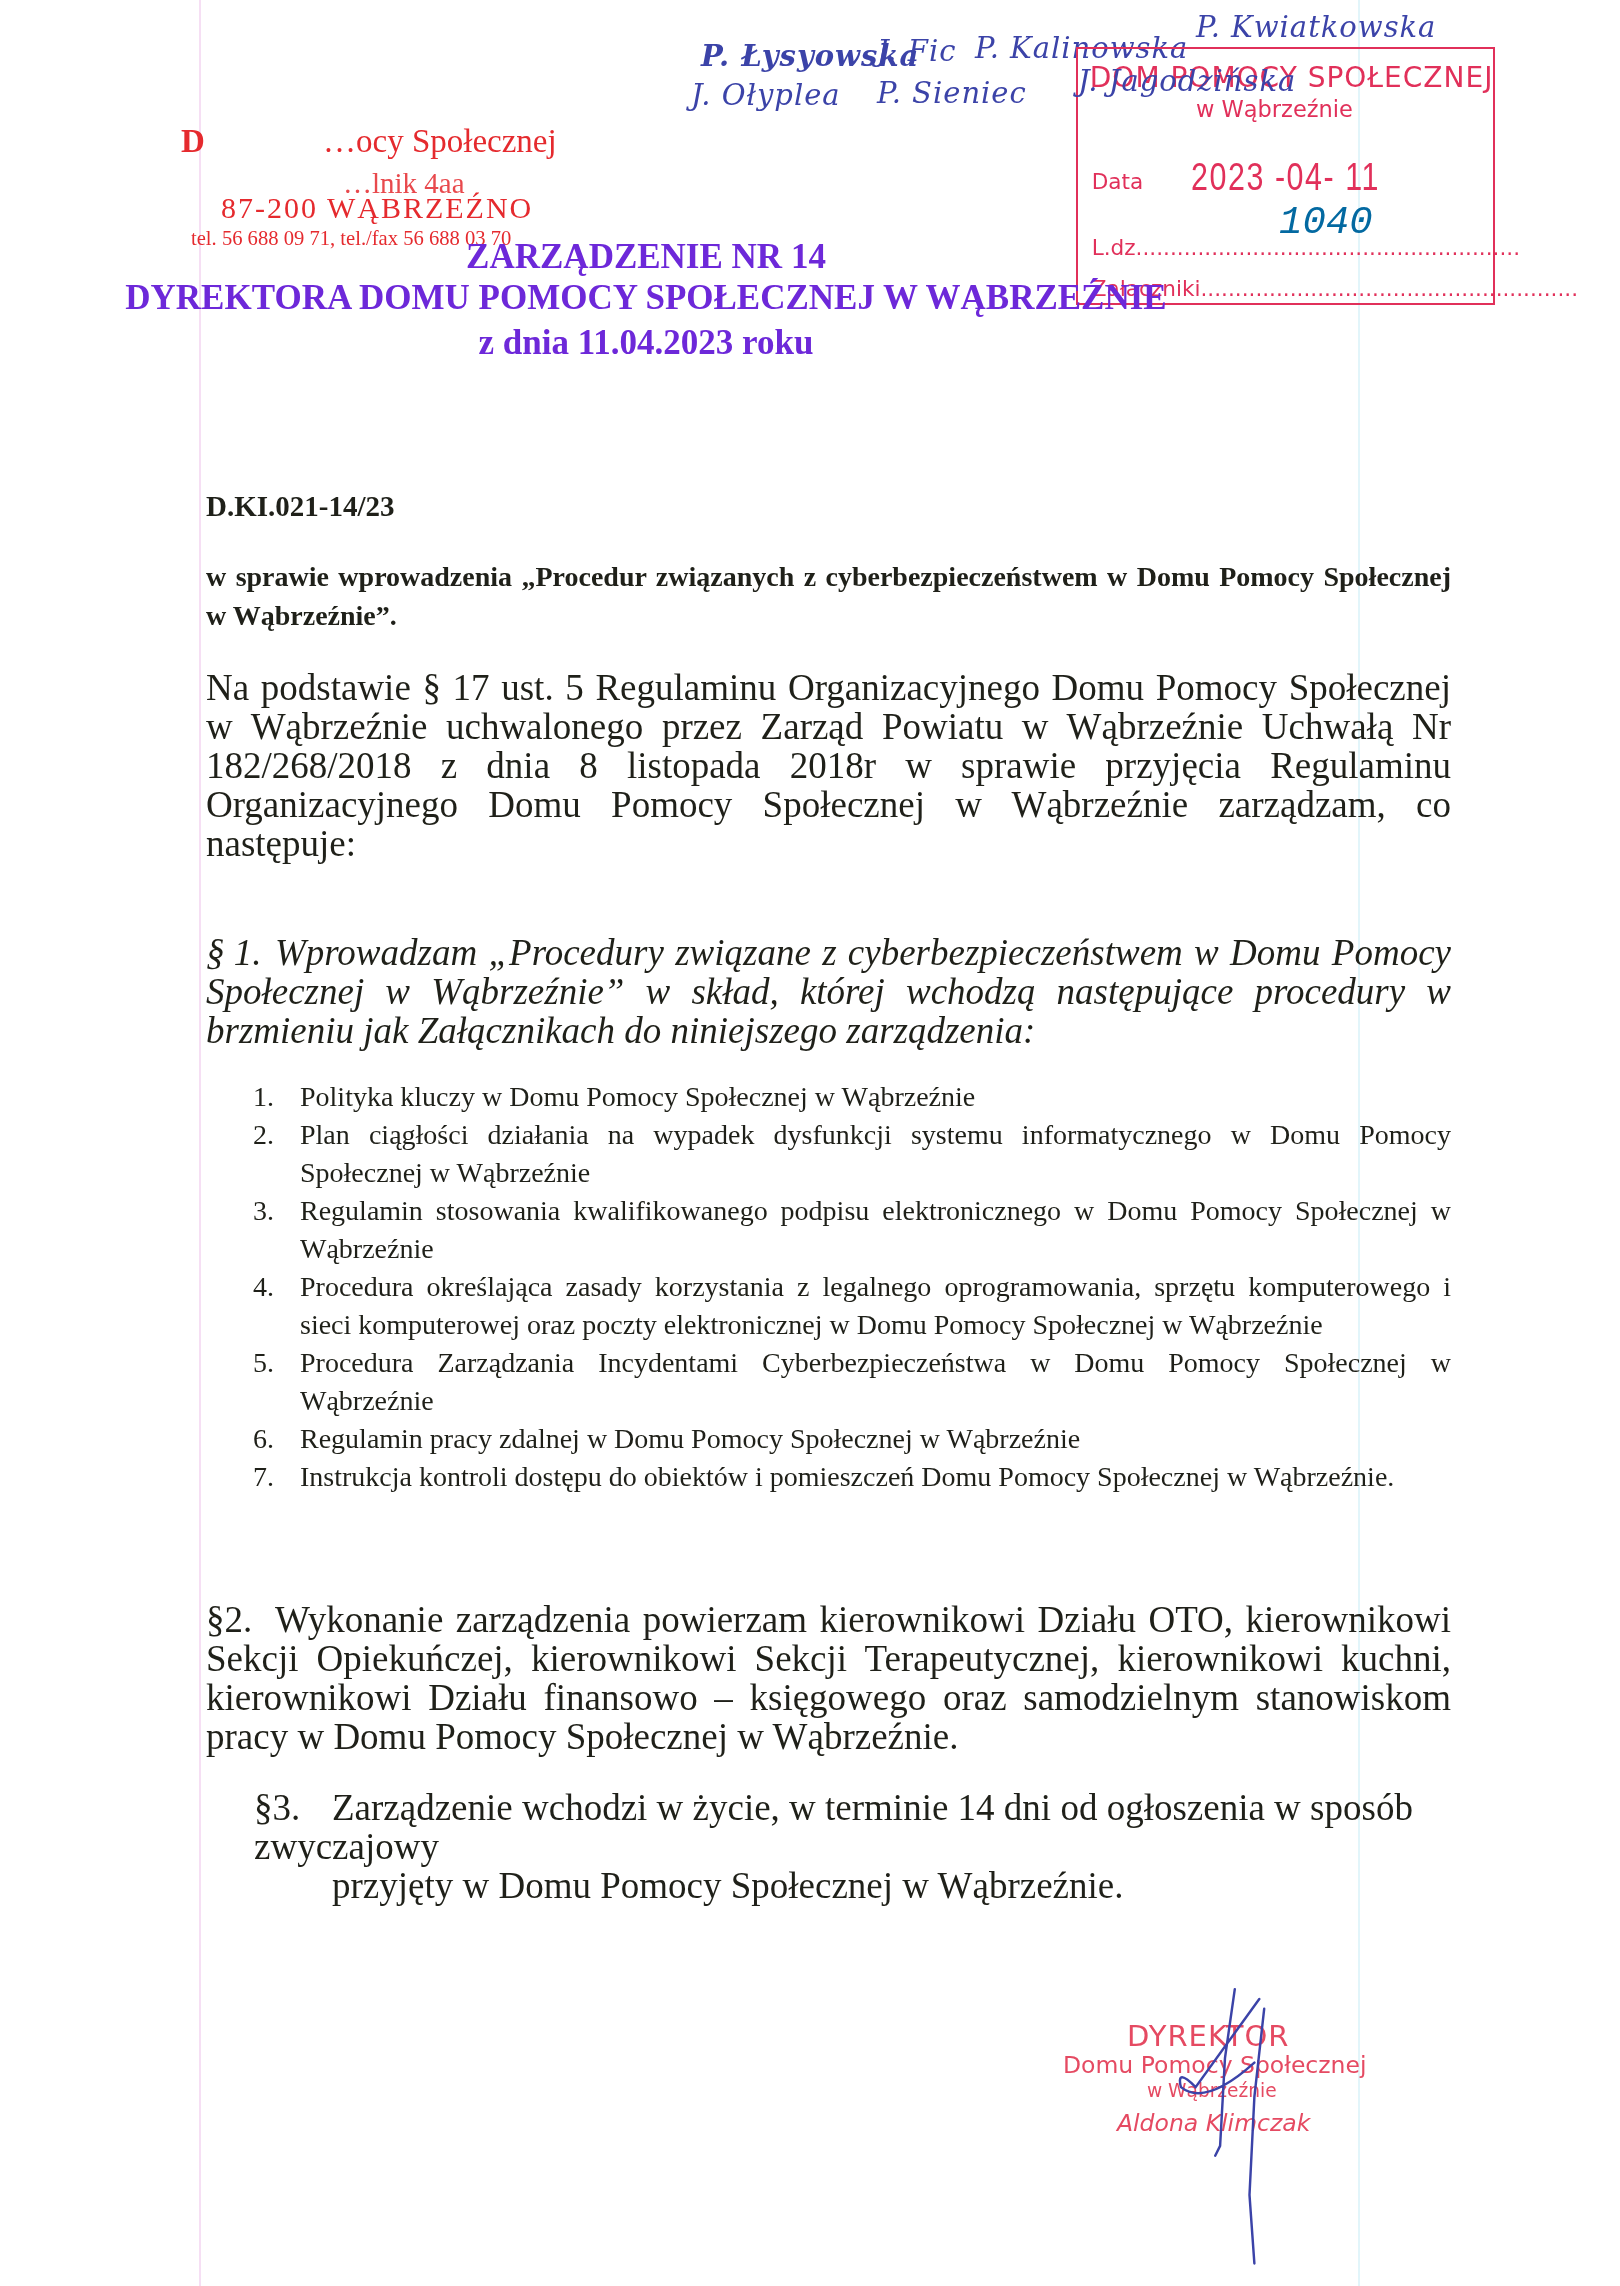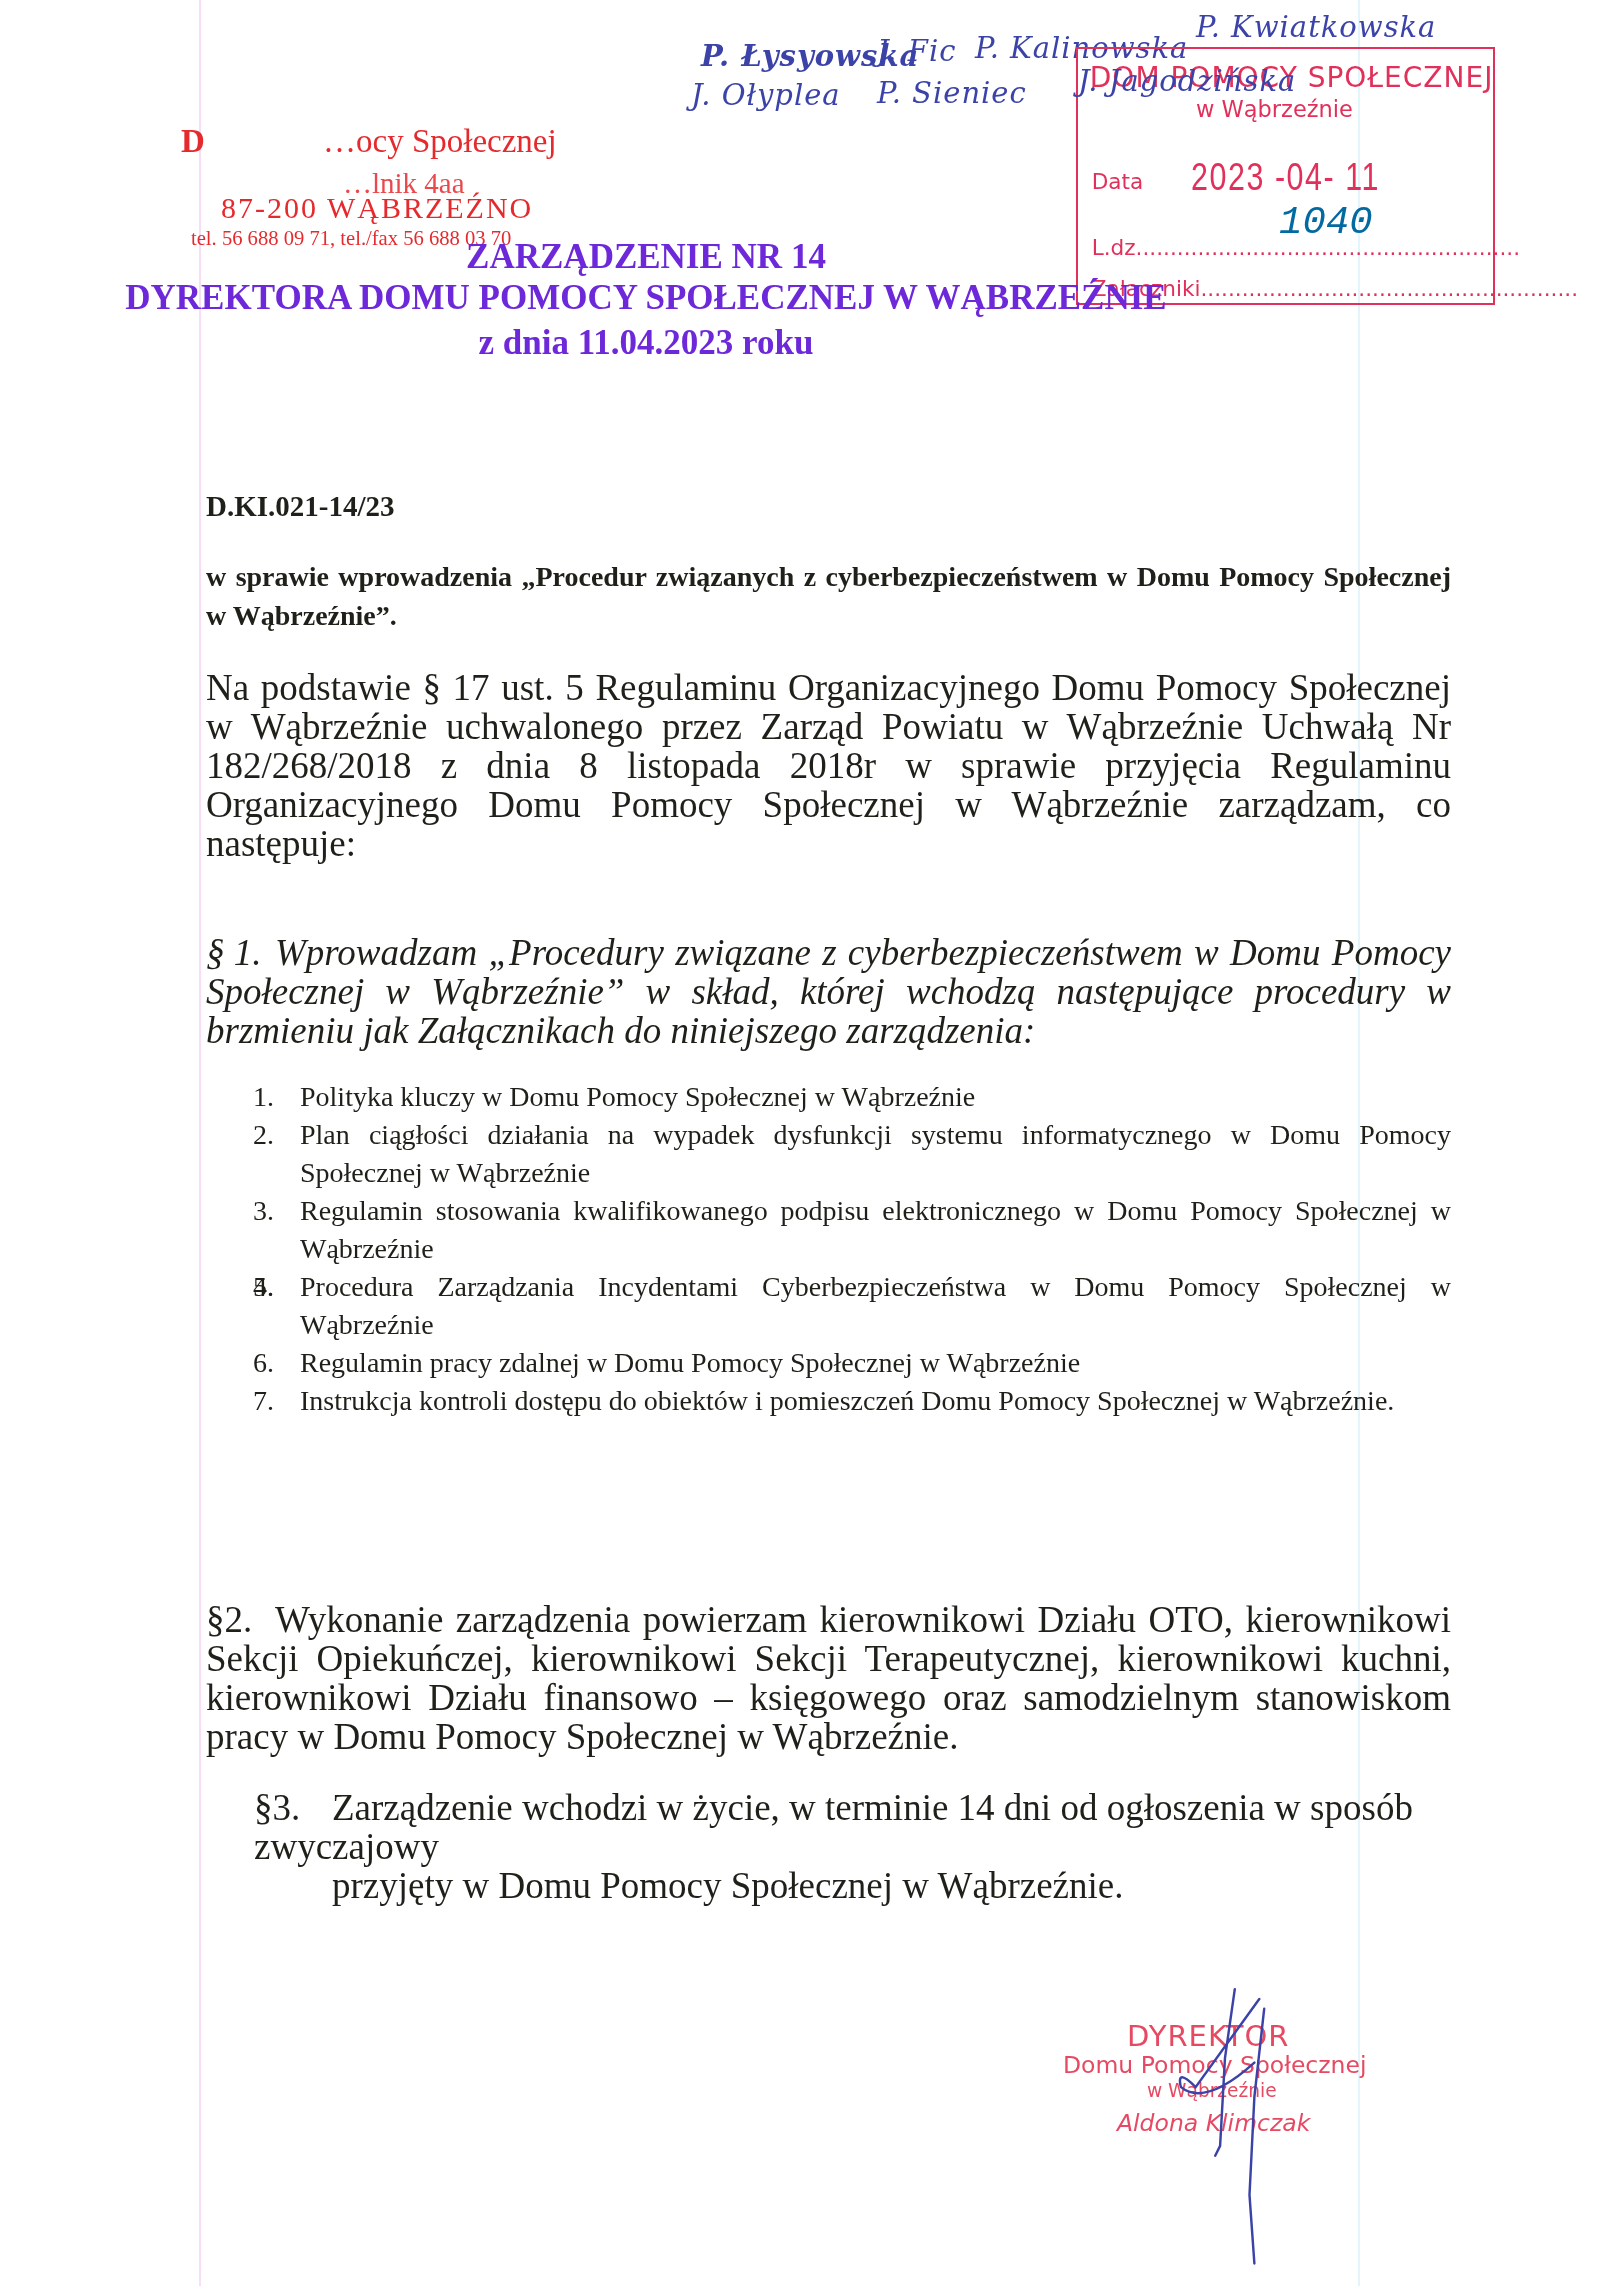--- a/index.html
+++ b/index.html
@@ -101,21 +101,21 @@
 <div class="abs para p-basis">Na podstawie § 17 ust. 5 Regulaminu Organizacyjnego Domu Pomocy Społecznej w Wąbrzeźnie uchwalonego przez Zarząd Powiatu w Wąbrzeźnie Uchwałą Nr 182/268/2018 z dnia 8 listopada 2018r w sprawie przyjęcia Regulaminu Organizacyjnego Domu Pomocy Społecznej w Wąbrzeźnie zarządzam, co następuje:</div>
 
 <div class="abs para p-s1">
   <span class="s-head">§ 1.</span><span>Wprowadzam „Procedury związane z cyberbezpieczeństwem w Domu Pomocy Społecznej w Wąbrzeźnie” w skład, której wchodzą następujące procedury w brzmieniu jak Załącznikach do niniejszego zarządzenia:</span>
 </div>
 
 <ul class="abs list">
   <li><span class="num">1.</span><span>Polityka kluczy w Domu Pomocy Społecznej w Wąbrzeźnie</span></li>
   <li><span class="num">2.</span><span>Plan ciągłości działania na wypadek dysfunkcji systemu informatycznego w Domu Pomocy Społecznej w Wąbrzeźnie</span></li>
   <li><span class="num">3.</span><span>Regulamin stosowania kwalifikowanego podpisu elektronicznego w Domu Pomocy Społecznej w Wąbrzeźnie</span></li>
-  <li><span class="num">4.</span></li>
+  <li><span class="num">4.</span><span>Procedura określająca zasady korzystania z legalnego oprogramowania, sprzętu komputerowego i sieci komputerowej oraz poczty elektronicznej w Domu Pomocy Społecznej w Wąbrzeźnie</span></li>
   <li><span class="num">5.</span><span>Procedura Zarządzania Incydentami Cyberbezpieczeństwa w Domu Pomocy Społecznej w Wąbrzeźnie</span></li>
   <li><span class="num">6.</span><span>Regulamin pracy zdalnej w Domu Pomocy Społecznej w Wąbrzeźnie</span></li>
   <li><span class="num">7.</span><span>Instrukcja kontroli dostępu do obiektów i pomieszczeń Domu Pomocy Społecznej w Wąbrzeźnie.</span></li>
 </ul>
 
 <div class="abs para p-s2">
   <span class="s-head">§2.</span><span>Wykonanie zarządzenia powierzam kierownikowi Działu OTO, kierownikowi Sekcji Opiekuńczej, kierownikowi Sekcji Terapeutycznej, kierownikowi kuchni, kierownikowi Działu finansowo – księgowego oraz samodzielnym stanowiskom pracy w Domu Pomocy Społecznej w Wąbrzeźnie.</span>
 </div>
 
 <div class="abs para p-s3" style="text-align:left;margin-left:48px;">

